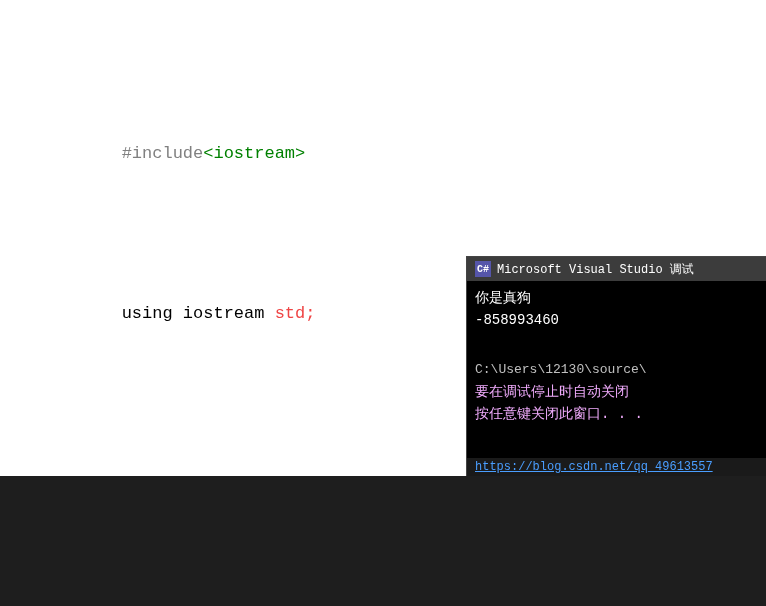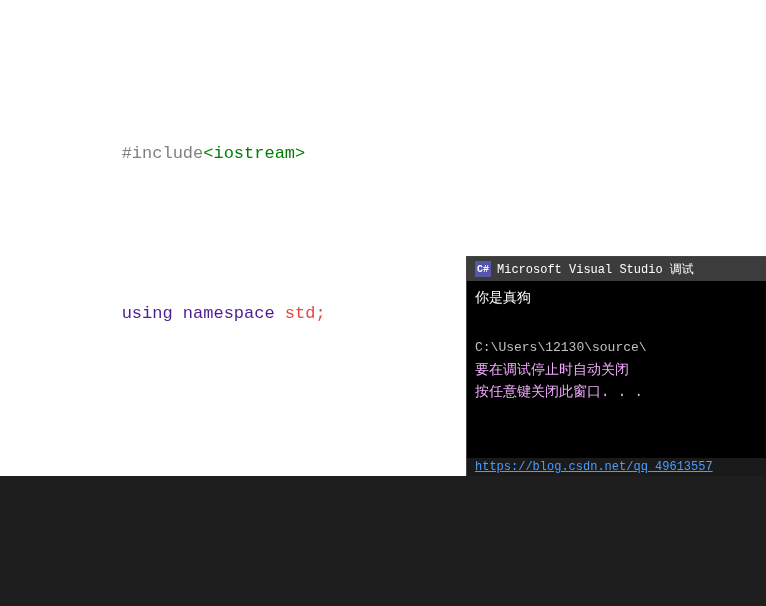--- a/index.html
+++ b/index.html
@@ -40,21 +40,21 @@
       margin-left: 20px;
       font-size: 17px;
       font-family: 'Consolas', 'Courier New', monospace;
       line-height: 32px;
     }
 
     
     .c-preprocessor { color: #808080; }
     .c-header { color: #008000; }
     .c-plain { color: #ef4444; }
-    .c-purple { color: #4c1d95; }
+    .c-purple { color: #000000; }
 
     
     .terminal {
       position: absolute;
       right: 0;
       bottom: 0;
       width: 300px;
       height: 220px;
       background: #000000;
       color: #c0c0c0;
@@ -121,21 +121,21 @@
     
     <div class="line">
       <div class="code-content">
         <span class="c-preprocessor">#include</span><span class="c-header">&lt;iostream&gt;</span>
       </div>
     </div>
 
     
     <div class="line">
       <div class="code-content">
-        <span class="c-purple">using</span><span class="c-plain"> </span><span class="c-purple">namespace</span><span class="c-plain"> std;</span>
+        <span class="c-purple">using</span><span class="c-plain"> </span><span class="c-purple">iostream</span><span class="c-plain"> std;</span>
       </div>
     </div>
 
     
     <div class="line">
       <div class="code-content">&nbsp;</div>
     </div>
 
     
     
@@ -181,20 +181,21 @@
 
   </div>
 
   <div class="terminal">
     <div class="terminal-titlebar">
       <span class="terminal-icon">C#</span>
       <span>Microsoft Visual Studio 调试</span>
     </div>
     <div class="terminal-body">
       <div class="t-white">你是真狗</div>
+      <div class="t-white">-858993460</div>
       <div class="t-gray t-path">C:\Users\12130\source\</div>
       <div class="t-gray">要在调试停止时自动关闭</div>
       <div class="t-gray">按任意键关闭此窗口. . .</div>
     </div>
     <a class="terminal-link" href="#">https://blog.csdn.net/qq_49613557</a>
   </div>
 
 </div>
 
 </body></html>

